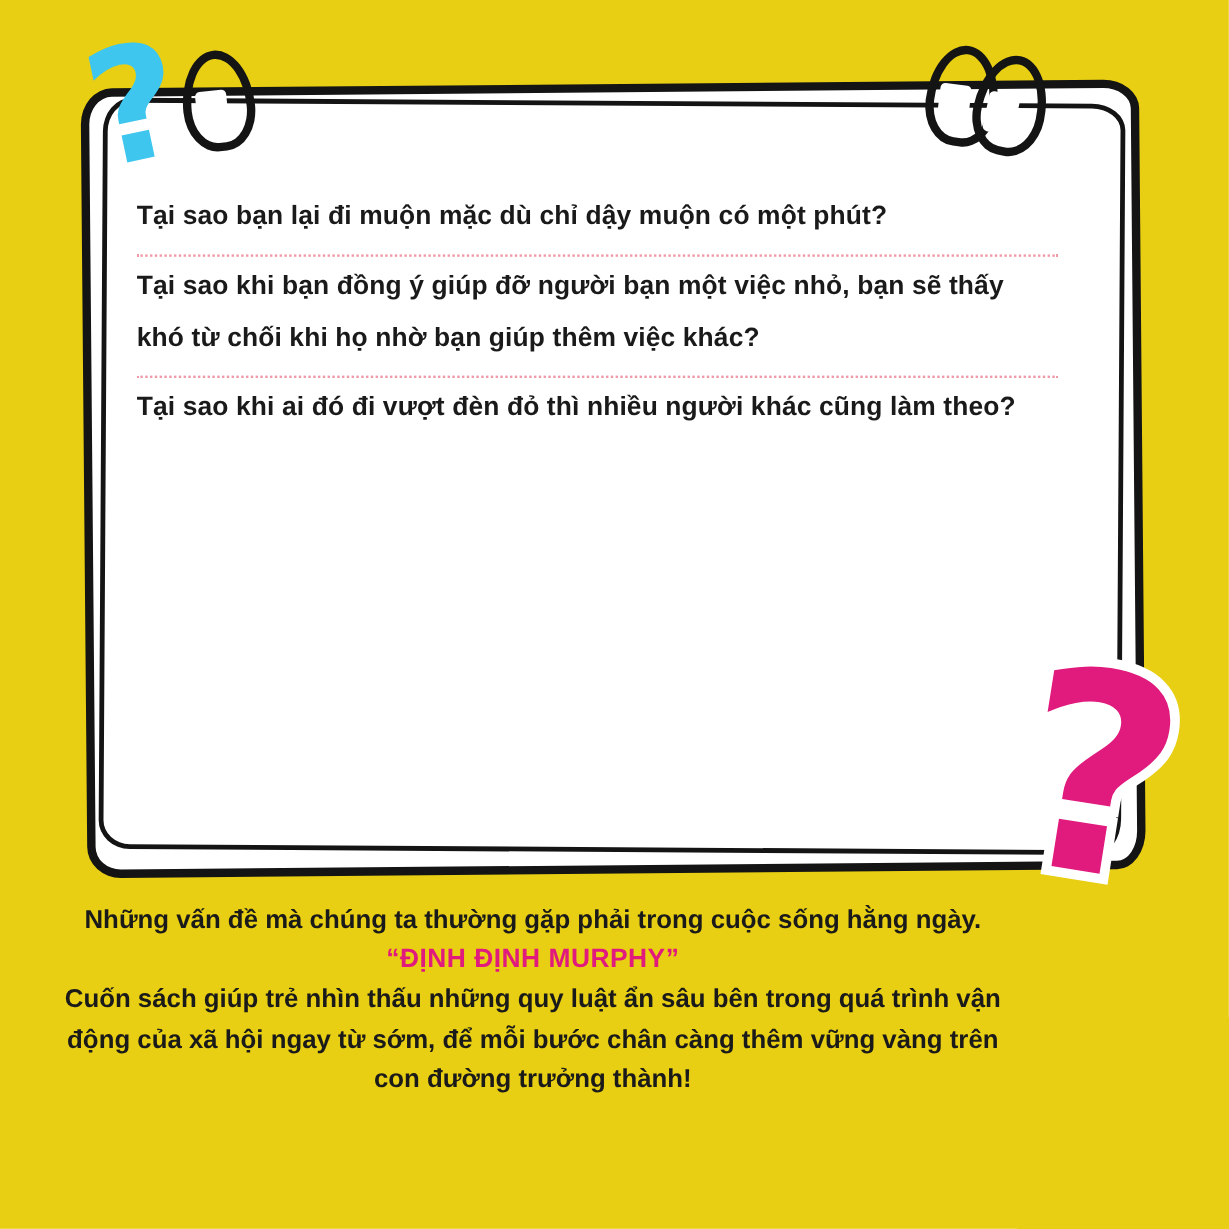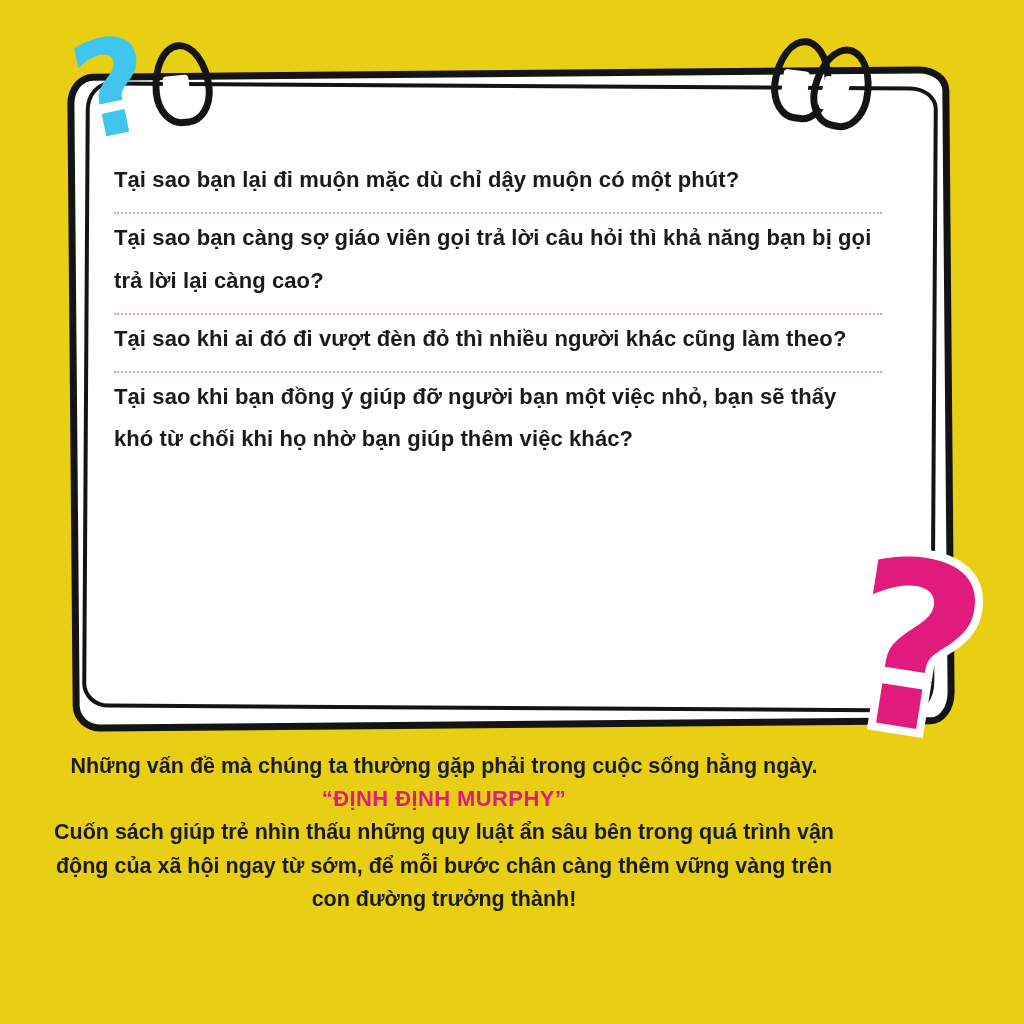--- a/index.html
+++ b/index.html
@@ -154,23 +154,22 @@
   <div class="note-wrap">
     <div class="note-outline"></div>
     <div class="note-inner"></div>
 
     <div class="ring" style="left:90px;  top:-18px; transform:rotate(-6deg);"></div>
     <div class="ring" style="left:710px; top:-22px; transform:rotate(7deg);"></div>
     <div class="ring" style="left:750px; top:-14px; transform:rotate(12deg);"></div>
 
     <div class="note-content">
       <div class="q-item">Tại sao bạn lại đi muộn mặc dù chỉ dậy muộn có một phút?</div>
-      <div class="q-item">Tại sao bạn càng sợ giáo viên gọi trả lời câu hỏi thì khả năng bạn bị gọi trả lời lại càng cao?</div>
+      <div class="q-item">Tại sao khi bạn đồng ý giúp đỡ người bạn một việc nhỏ, bạn sẽ thấy khó từ chối khi họ nhờ bạn giúp thêm việc khác?</div>
       <div class="q-item">Tại sao khi ai đó đi vượt đèn đỏ thì nhiều người khác cũng làm theo?</div>
-      <div class="q-item">Tại sao khi bạn đồng ý giúp đỡ người bạn một việc nhỏ, bạn sẽ thấy khó từ chối khi họ nhờ bạn giúp thêm việc khác?</div>
     </div>
   </div>
 
   <div class="qmark qmark-cyan">?</div>
   <div class="qmark qmark-pink">?</div>
 
   <div class="caption">
     <div class="caption-line1">Những vấn đề mà chúng ta thường gặp phải trong cuộc sống hằng ngày.</div>
     <div class="caption-title">“ĐỊNH ĐỊNH MURPHY”</div>
     <div class="caption-body">Cuốn sách giúp trẻ nhìn thấu những quy luật ẩn sâu bên trong quá trình vận động của xã hội ngay từ sớm, để mỗi bước chân càng thêm vững vàng trên con đường trưởng thành!</div>

